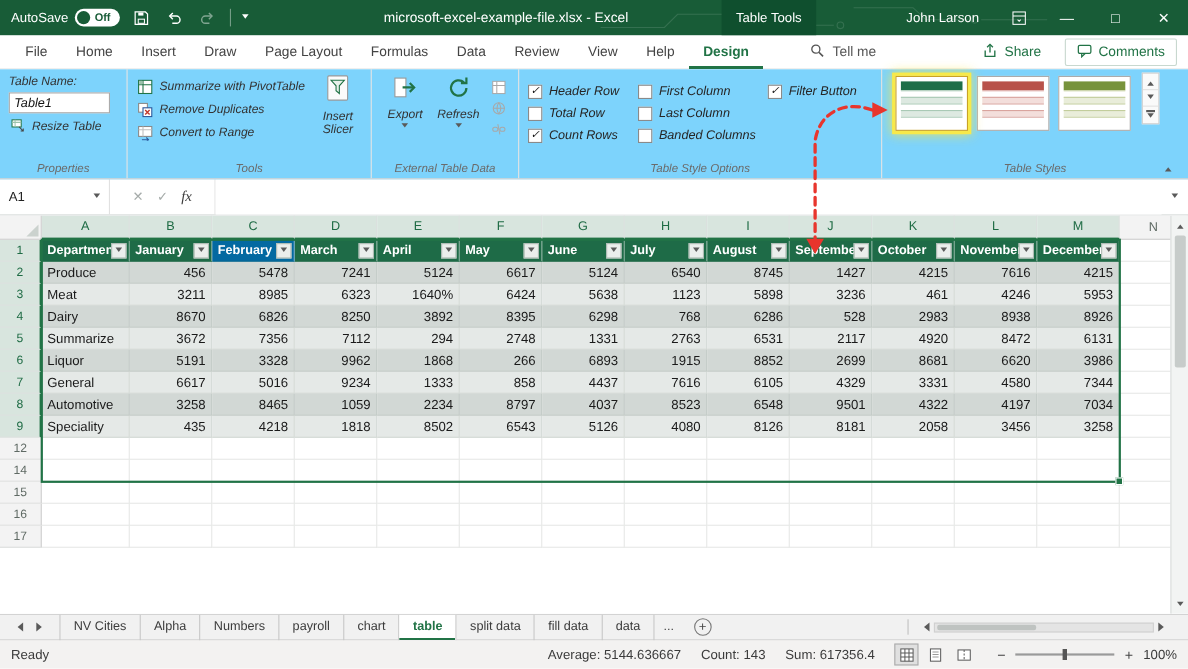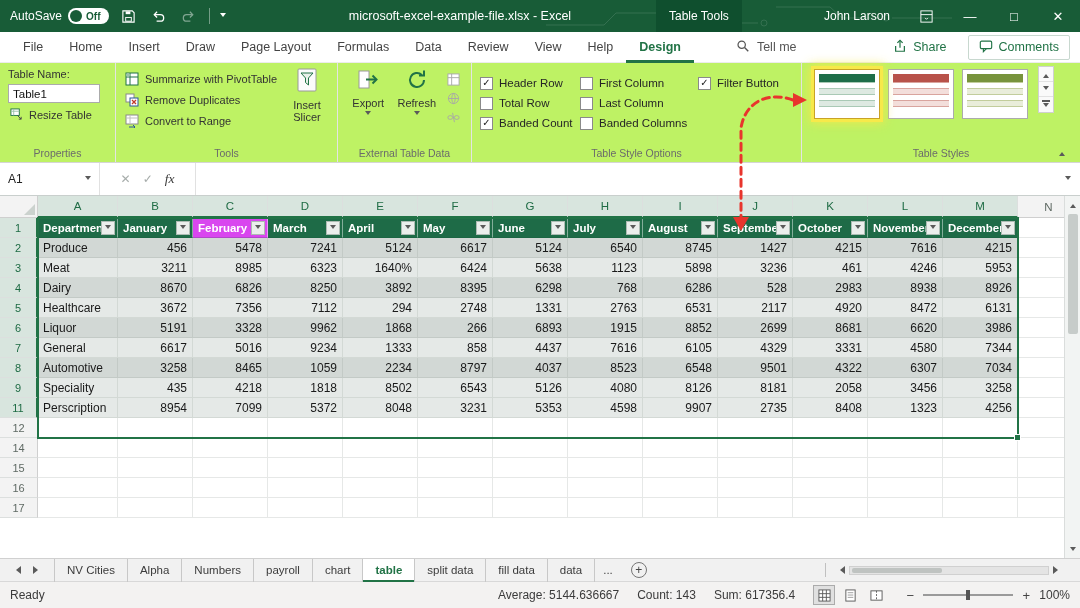--- a/index.html
+++ b/index.html
@@ -26,21 +26,21 @@
   .tabrow{height:31px;background:#fff;display:flex;align-items:center;padding:0 10px;border-bottom:1px solid #ECECEC;}
   .tabstrip{display:flex;align-items:stretch;height:31px;}
   .rtab{padding:0 13px;display:flex;align-items:center;font-size:12.5px;color:#444;cursor:default;}
   .rtab.active{color:var(--accent-green,#217346);font-weight:bold;box-shadow:inset 0 -3px 0 var(--accent-green,#217346);}
   .tellme{display:flex;align-items:center;gap:7px;margin-left:42px;color:#555;font-size:12.5px;}
   .tr-right{margin-left:auto;display:flex;align-items:center;gap:10px;color:var(--accent-green,#217346);font-size:12.5px;}
   .pillbtn{display:flex;align-items:center;gap:6px;padding:3px 10px;border:1px solid transparent;}
   .pillbtn.boxed{border-color:#C8D8CF;border-radius:2px;}
 
   
-  .ribbon{height:100px;background:#bef264;border-bottom:1px solid #D5D5D5;display:flex;align-items:stretch;position:relative;}
+  .ribbon{height:100px;background:#7dd3fc;border-bottom:1px solid #D5D5D5;display:flex;align-items:stretch;position:relative;font-style:italic;}
   .rgroup{display:flex;flex-direction:column;border-right:1px solid #E4E4E4;}
   .rg-content{flex:1;padding:5px 8px 0;}
   .rg-label{height:19px;display:flex;align-items:center;justify-content:center;font-size:10.5px;color:#6b6b6b;}
   .props{display:flex;flex-direction:column;gap:4px;font-size:11px;color:#333;width:96px;}
   .tname-input{width:92px;height:19px;border:1px solid #ABABAB;background:#fff;font-size:11.5px;padding:0 4px;display:flex;align-items:center;color:#111;}
   .small-btn{display:flex;align-items:center;gap:5px;font-size:11px;color:#333;white-space:nowrap;cursor:default;}
   .tools-wrap{display:flex;gap:8px;}
   .tools-list{display:flex;flex-direction:column;gap:6px;padding-top:3px;}
   .big-btn{width:52px;display:flex;flex-direction:column;align-items:center;gap:2px;font-size:11px;color:#333;text-align:center;line-height:1.15;cursor:default;}
   .big-btn .wrapw{width:40px;}
@@ -360,21 +360,21 @@
             <div class="opt">
               <div class="cb">✓</div>
               <div>Header Row</div>
             </div>
             <div class="opt">
               <div class="cb"></div>
               <div>Total Row</div>
             </div>
             <div class="opt">
               <div class="cb">✓</div>
-              <div>Banded Count</div>
+              <div>Count Rows</div>
             </div>
             <div class="opt">
               <div class="cb"></div>
               <div>First Column</div>
             </div>
             <div class="opt">
               <div class="cb"></div>
               <div>Last Column</div>
             </div>
             <div class="opt">
@@ -485,21 +485,21 @@
             <div class="filterbtn">
               <div class="c-down tiny"></div>
             </div>
           </div>
           <div class="cell hdr" style="background: rgb(30, 107, 71); width: 75px;">
             <div>January</div>
             <div class="filterbtn">
               <div class="c-down tiny"></div>
             </div>
           </div>
-          <div class="cell hdr" style="background: #d946ef; width: 75px; align-items: center;">
+          <div class="cell hdr" style="background: #0369a1; width: 75px; align-items: center;">
             <div>February</div>
             <div class="filterbtn">
               <div class="c-down tiny"></div>
             </div>
           </div>
           <div class="cell hdr" style="background: rgb(30, 107, 71); width: 75px;">
             <div>March</div>
             <div class="filterbtn">
               <div class="c-down tiny"></div>
             </div>
@@ -606,21 +606,21 @@
           <div class="cell band-a num" style="width: 75px;">768</div>
           <div class="cell band-a num" style="width: 75px;">6286</div>
           <div class="cell band-a num" style="width: 75px;">528</div>
           <div class="cell band-a num" style="width: 75px;">2983</div>
           <div class="cell band-a num" style="width: 75px;">8938</div>
           <div class="cell band-a num" style="width: 75px;">8926</div>
           <div class="cell" style="width: 62px;"></div>
         </div>
         <div class="grow">
           <div class="rowhead sel">5</div>
-          <div class="cell band-b" style="width: 80px;">Healthcare</div>
+          <div class="cell band-b" style="width: 80px;">Summarize</div>
           <div class="cell band-b num" style="width: 75px;">3672</div>
           <div class="cell band-b num" style="width: 75px;">7356</div>
           <div class="cell band-b num" style="width: 75px;">7112</div>
           <div class="cell band-b num" style="width: 75px;">294</div>
           <div class="cell band-b num" style="width: 75px;">2748</div>
           <div class="cell band-b num" style="width: 75px;">1331</div>
           <div class="cell band-b num" style="width: 75px;">2763</div>
           <div class="cell band-b num" style="width: 75px;">6531</div>
           <div class="cell band-b num" style="width: 75px;">2117</div>
           <div class="cell band-b num" style="width: 75px;">4920</div>
@@ -668,56 +668,39 @@
           <div class="cell band-a num" style="width: 75px;">3258</div>
           <div class="cell band-a num" style="width: 75px;">8465</div>
           <div class="cell band-a num" style="width: 75px;">1059</div>
           <div class="cell band-a num" style="width: 75px;">2234</div>
           <div class="cell band-a num" style="width: 75px;">8797</div>
           <div class="cell band-a num" style="width: 75px;">4037</div>
           <div class="cell band-a num" style="width: 75px;">8523</div>
           <div class="cell band-a num" style="width: 75px;">6548</div>
           <div class="cell band-a num" style="width: 75px;">9501</div>
           <div class="cell band-a num" style="width: 75px;">4322</div>
-          <div class="cell band-a num" style="width: 75px;">6307</div>
+          <div class="cell band-a num" style="width: 75px;">4197</div>
           <div class="cell band-a num" style="width: 75px;">7034</div>
           <div class="cell" style="width: 62px;"></div>
         </div>
         <div class="grow">
           <div class="rowhead sel">9</div>
           <div class="cell band-b" style="width: 80px;">Speciality</div>
           <div class="cell band-b num" style="width: 75px;">435</div>
           <div class="cell band-b num" style="width: 75px;">4218</div>
           <div class="cell band-b num" style="width: 75px;">1818</div>
           <div class="cell band-b num" style="width: 75px;">8502</div>
           <div class="cell band-b num" style="width: 75px;">6543</div>
           <div class="cell band-b num" style="width: 75px;">5126</div>
           <div class="cell band-b num" style="width: 75px;">4080</div>
           <div class="cell band-b num" style="width: 75px;">8126</div>
           <div class="cell band-b num" style="width: 75px;">8181</div>
           <div class="cell band-b num" style="width: 75px;">2058</div>
           <div class="cell band-b num" style="width: 75px;">3456</div>
           <div class="cell band-b num" style="width: 75px;">3258</div>
-          <div class="cell" style="width: 62px;"></div>
-        </div>
-        <div class="grow">
-          <div class="rowhead sel">11</div>
-          <div class="cell band-b" style="width: 80px;">Perscription</div>
-          <div class="cell band-b num" style="width: 75px;">8954</div>
-          <div class="cell band-b num" style="width: 75px;">7099</div>
-          <div class="cell band-b num" style="width: 75px;">5372</div>
-          <div class="cell band-b num" style="width: 75px;">8048</div>
-          <div class="cell band-b num" style="width: 75px;">3231</div>
-          <div class="cell band-b num" style="width: 75px;">5353</div>
-          <div class="cell band-b num" style="width: 75px;">4598</div>
-          <div class="cell band-b num" style="width: 75px;">9907</div>
-          <div class="cell band-b num" style="width: 75px;">2735</div>
-          <div class="cell band-b num" style="width: 75px;">8408</div>
-          <div class="cell band-b num" style="width: 75px;">1323</div>
-          <div class="cell band-b num" style="width: 75px;">4256</div>
           <div class="cell" style="width: 62px;"></div>
         </div>
         <div class="grow">
           <div class="rowhead">12</div>
           <div class="cell" style="width: 80px;"></div>
           <div class="cell" style="width: 75px;"></div>
           <div class="cell" style="width: 75px;"></div>
           <div class="cell" style="width: 75px;"></div>
           <div class="cell" style="width: 75px;"></div>
           <div class="cell" style="width: 75px;"></div>

